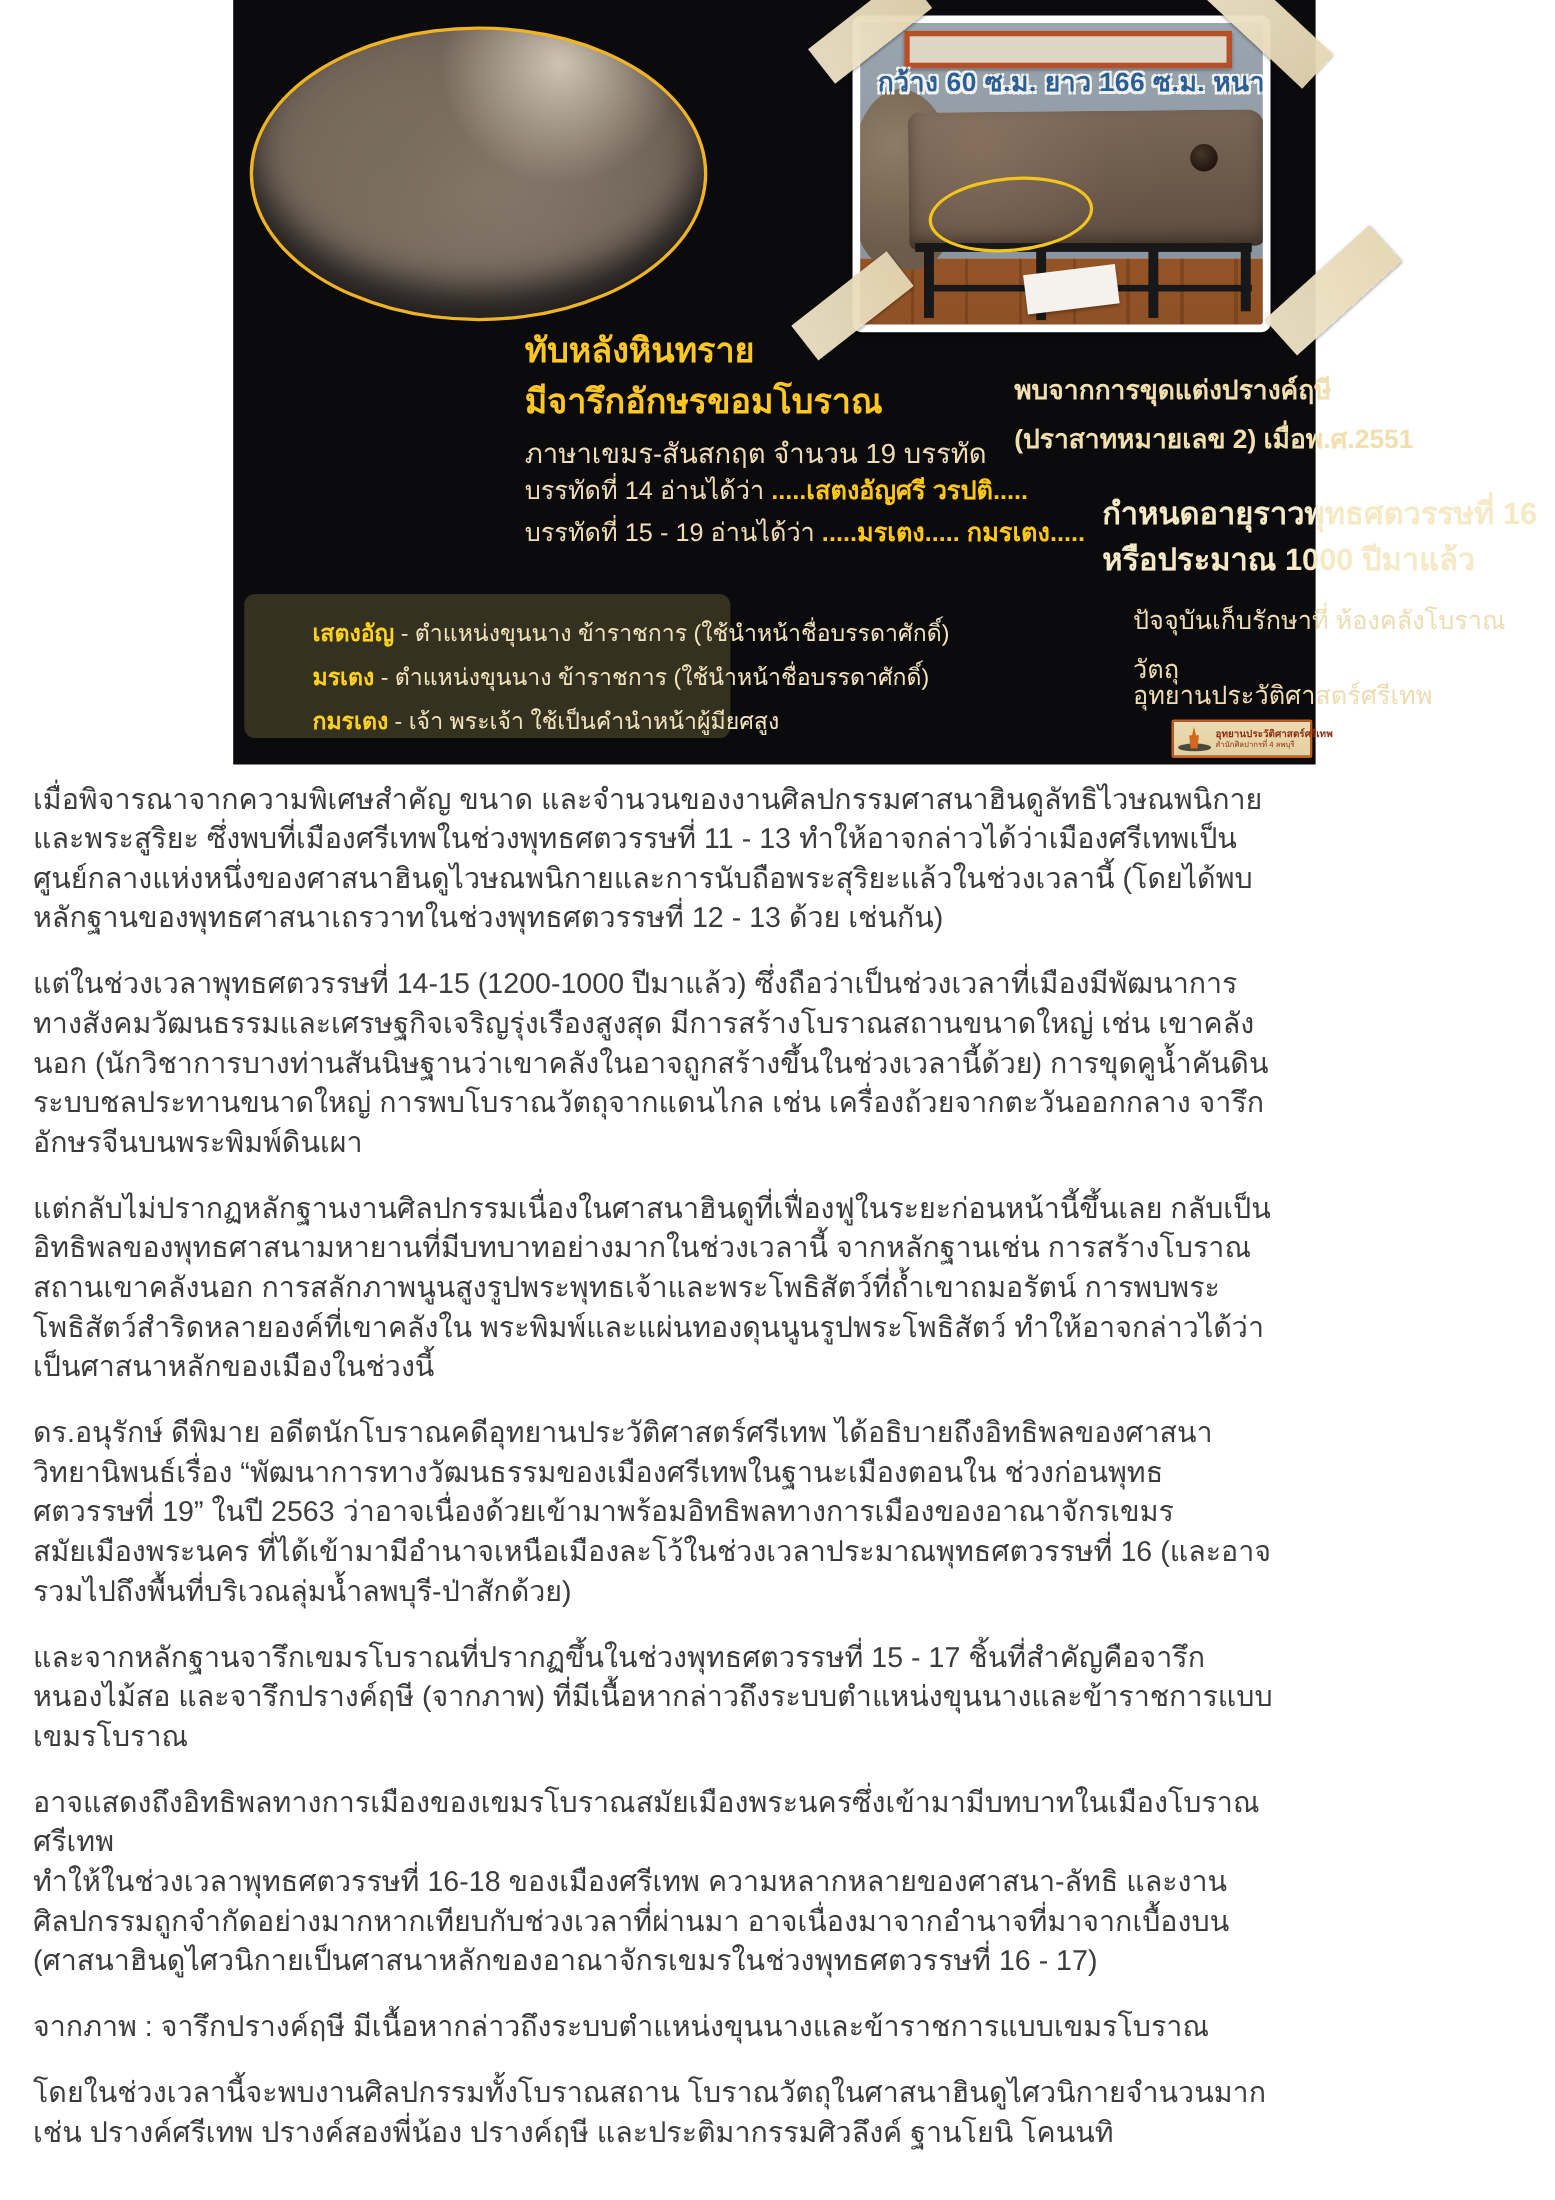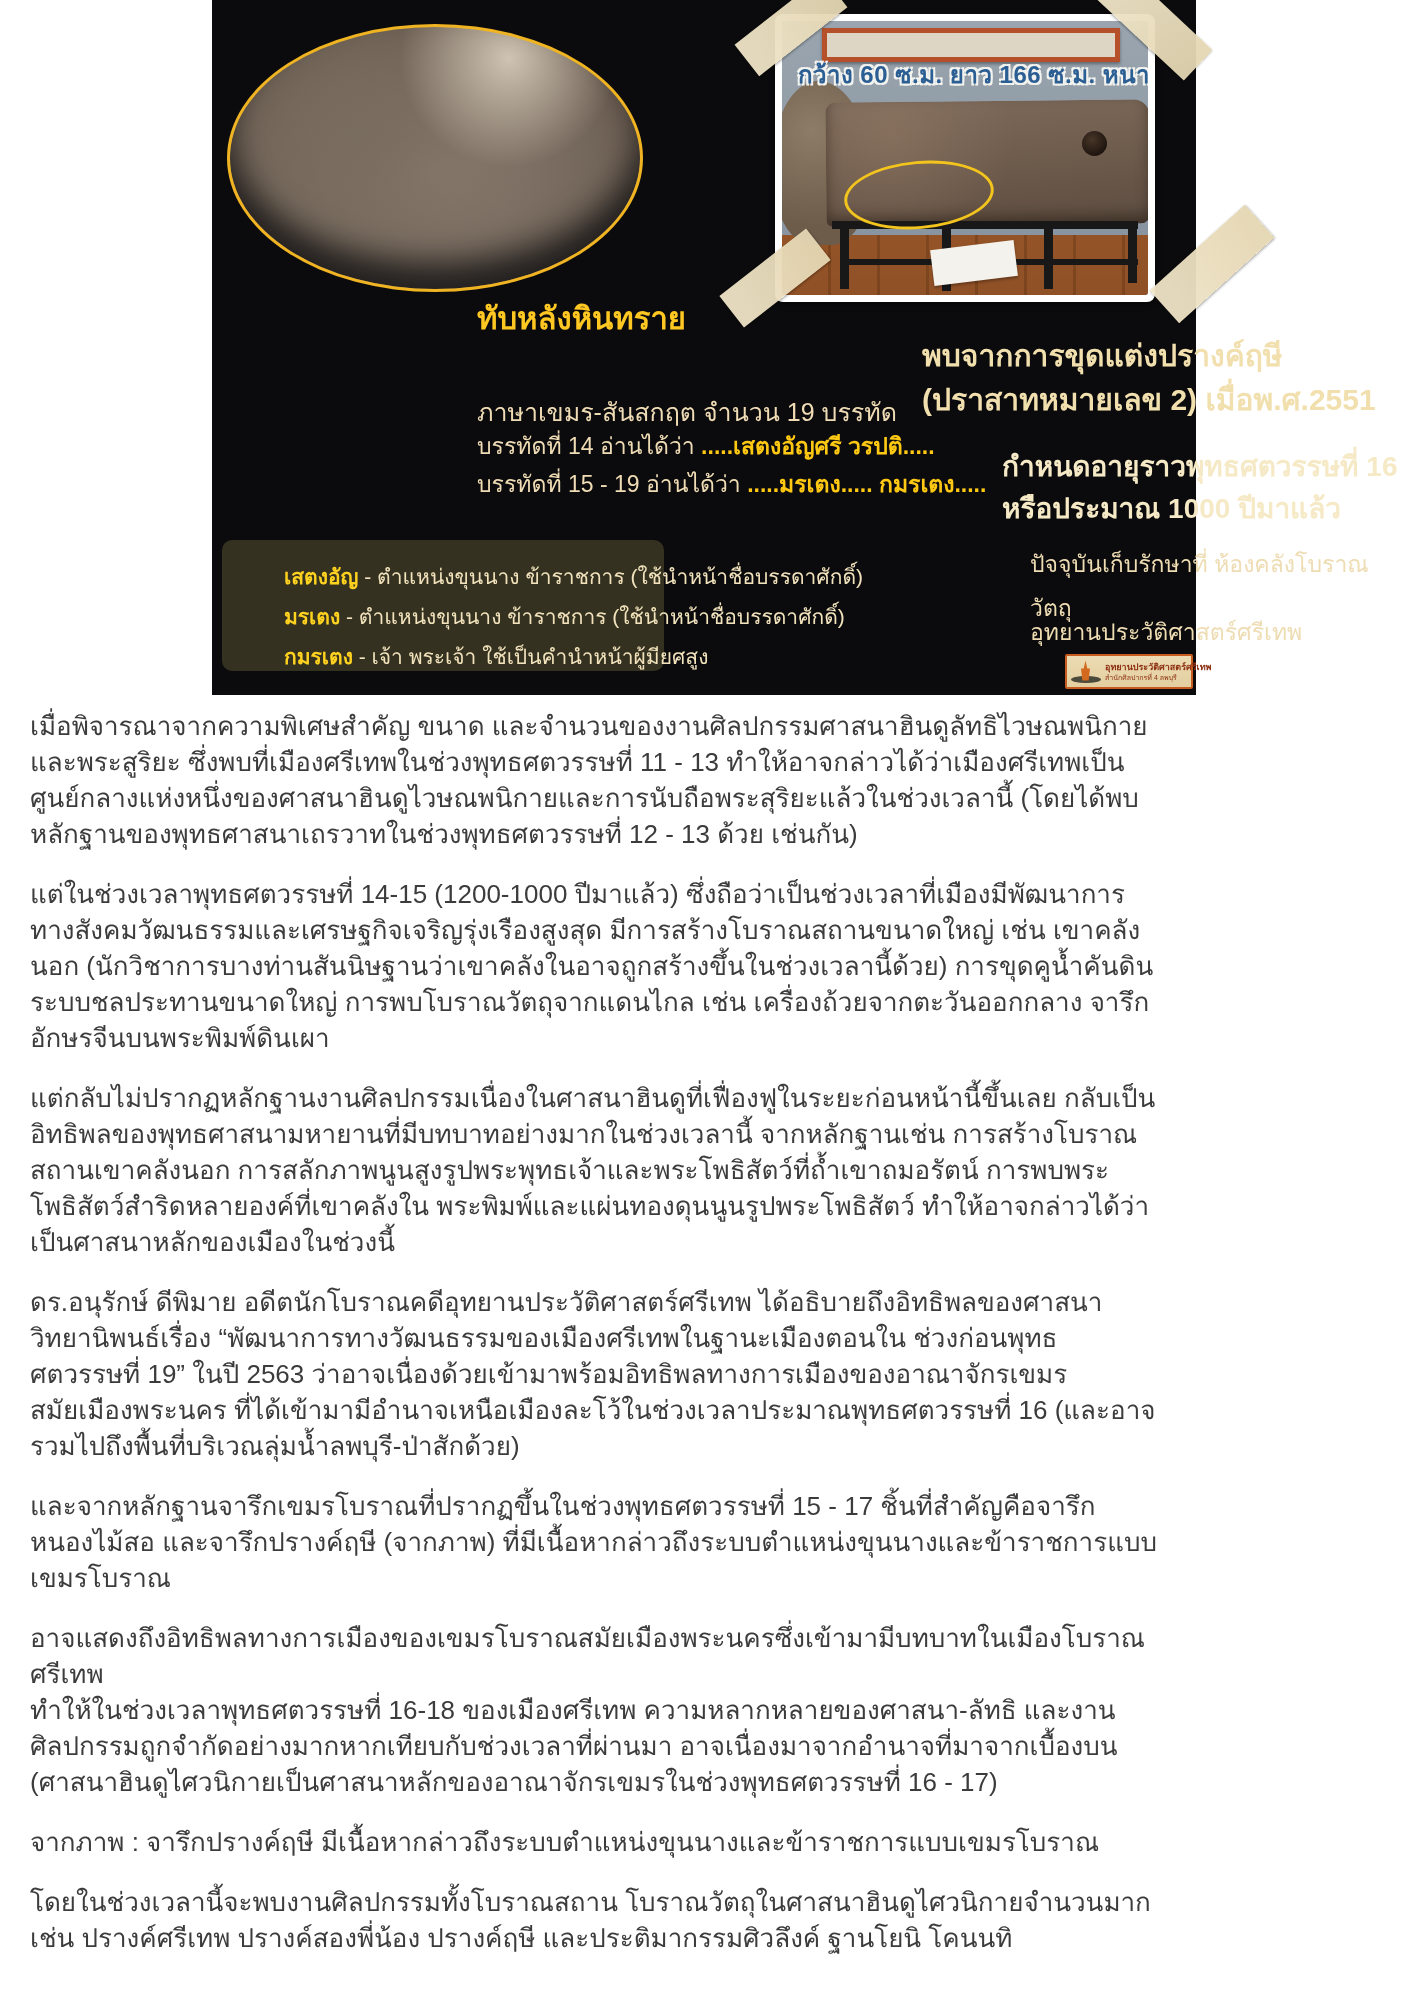--- a/index.html
+++ b/index.html
@@ -69,21 +69,21 @@
   .tape-tr { left:1096px; top:4px; width:118px; height:42px; transform:rotate(43deg); }
   .tape-br { left:1148px; top:242px; width:128px; height:44px; transform:rotate(-42deg); }
   .tape-bl { left:720px; top:258px; width:110px; height:40px; transform:rotate(-38deg); }
 
   
   .ig-title { position:absolute; left:265px; width:480px; font-size:31px; font-weight:bold;
     color:#ffc722; line-height:46px; }
   .ig-sub   { position:absolute; left:265px; top:392px; font-size:25px; color:#efdcb4; }
   .ig-read  { position:absolute; left:265px; font-size:23px; color:#efdcb4; white-space:nowrap; }
   .ig-read .rd { color:#ffc913; font-weight:bold;margin-top:25px; }
-  .found { position:absolute; left:710px; width:480px; font-size:30px; font-weight:bold;
+  .found { position:absolute; left:710px; width:480px; font-size:24px; font-weight:bold;
     color:#f1dfad; line-height:44px; }
   .age { position:absolute; left:790px; width:420px; font-size:28px; font-weight:bold;
     color:#f5e9c6; line-height:42px; }
   .kept { position:absolute; left:818px; width:380px; font-size:23px; color:#eedcb2; line-height:44px; }
 
   .glossary { position:absolute; left:10px; top:540px; width:442px; height:131px;
     background:#343120; border-radius:10px; padding:17px 20px; }
   .g-row { font-size:21px; line-height:40px; color:#f2e3bd; white-space:nowrap; }
   .g-row .term { color:#ffd21f; font-weight:bold;margin-left:42px; }
 
@@ -126,20 +126,21 @@
         <div class="stand-bar" style="left:346px; top:200px; width:9px; height:62px;"></div>
         <div class="stand-bar" style="left:58px; top:238px; width:298px; height:6px;"></div>
         <div class="plaque"></div>
         <div class="highlight-ellipse"></div>
         <div class="hole"></div>
         <div class="photo-caption">กว้าง 60 ซ.ม.  ยาว 166 ซ.ม.  หนา 27 ซ.ม.</div>
       </div>
     </div>
 
     <div class="ig-title" style="top:296px;">ทับหลังหินทราย</div>
+    <div class="ig-title" style="top:342px;">มีจารึกอักษรขอมโบราณ</div>
     <div class="ig-sub">ภาษาเขมร-สันสกฤต จำนวน 19 บรรทัด</div>
     <div class="ig-read" style="top:428px;">
       <span>บรรทัดที่ 14    อ่านได้ว่า  </span><span class="rd">.....เสตงอัญศรี วรปติ.....</span>
     </div>
     <div class="ig-read" style="top:466px;">
       <span>บรรทัดที่ 15 - 19   อ่านได้ว่า  </span><span class="rd">.....มรเตง..... กมรเตง.....</span>
     </div>
 
     <div class="found" style="top:334px;">พบจากการขุดแต่งปรางค์ฤษี</div>
     <div class="found" style="top:378px;">(ปราสาทหมายเลข 2) เมื่อพ.ศ.2551</div>

